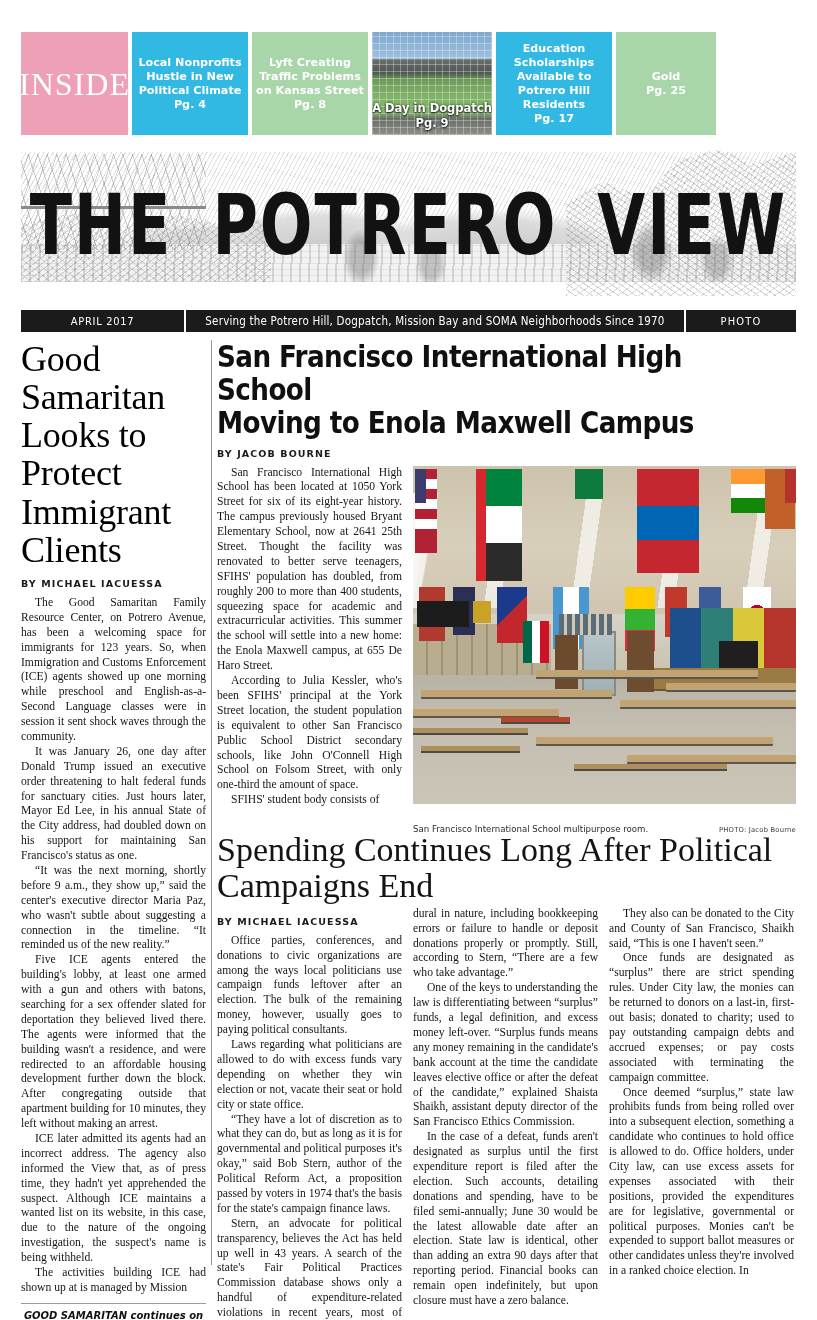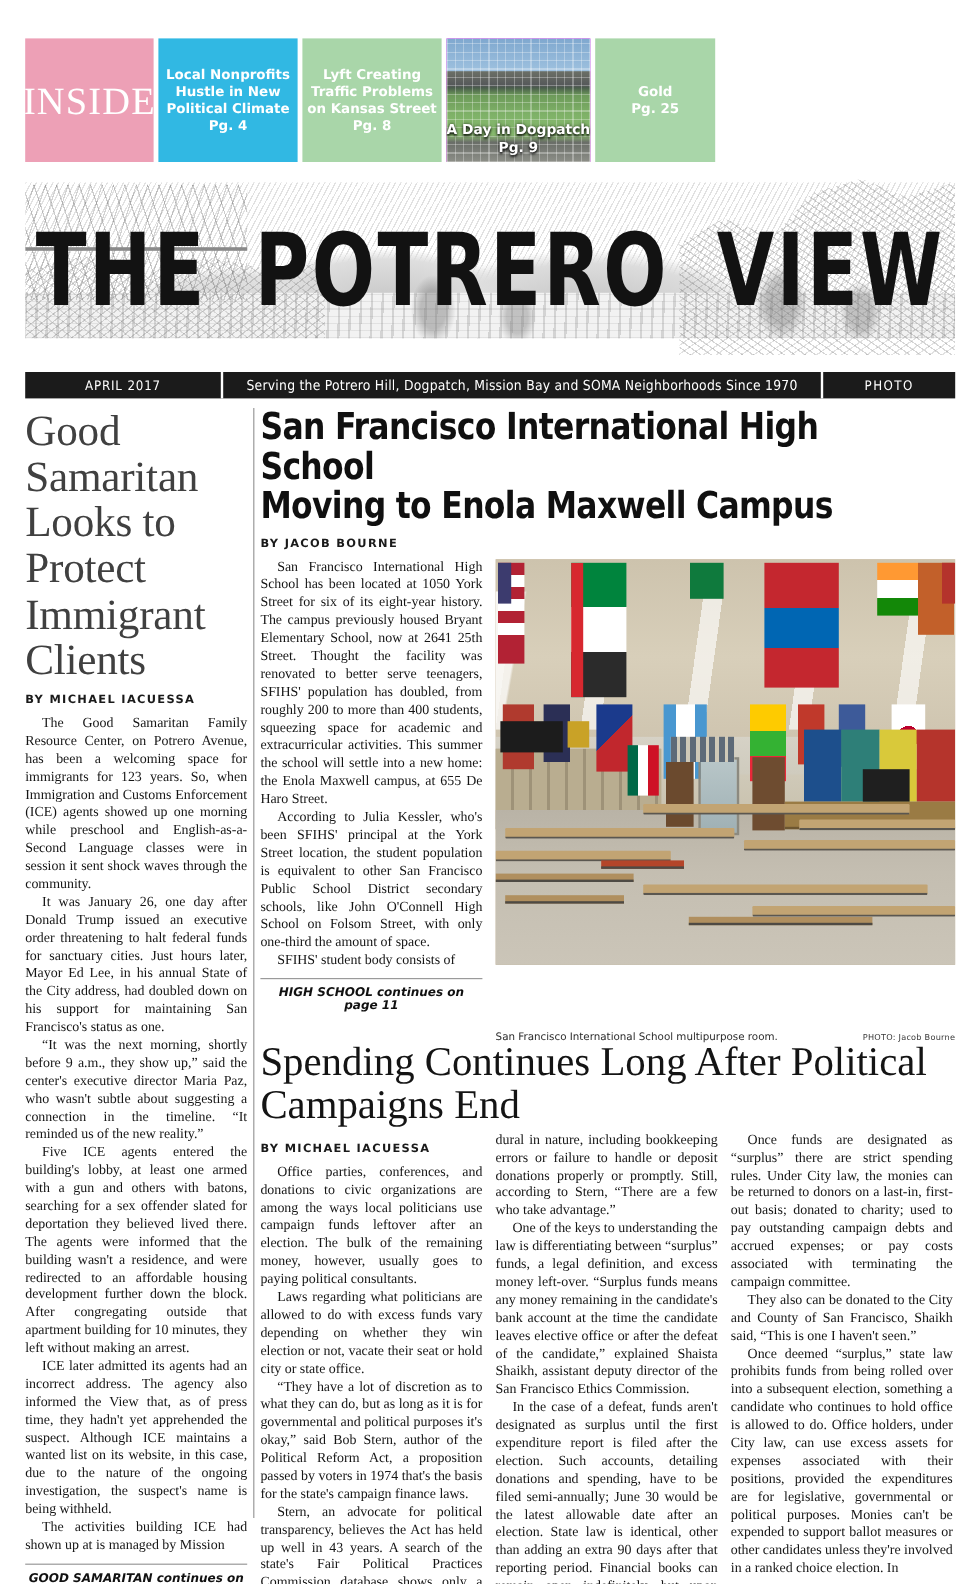--- a/index.html
+++ b/index.html
@@ -172,21 +172,21 @@
 
   
   .col-left {
     position: absolute; left: 0; top: 0; width: 185px;
   }
 
   h1.hl-serif {
     font-family: "Liberation Serif", serif;
     font-weight: normal;
     margin: 0;
-    color: #404040;
+    color: #000000;
     letter-spacing: -0.2px;
   }
   .gs-head { font-size: 36px; line-height: 1.06; margin-top: -6px; }
   .byline {
     font-family: "DejaVu Sans", sans-serif;
     font-weight: bold;
     font-size: 9.5px;
     letter-spacing: 1.1px;
     margin: 9px 0 7px 0;
     color: #1a1a1a;
@@ -333,20 +333,26 @@
     </div>
 
     <div class="inside-box inside-photo" style="background: #d946ef; width: 120px;">
       <span class="ballpark"></span>
       <div class="cap">
         <span class="blabel">A Day in Dogpatch</span>
         <span class="blabel">Pg. 9</span>
       </div>
     </div>
 
+    <div class="inside-box" style="background: rgb(49, 184, 227); width: 116px;">
+      <div>
+        <span class="blabel">Education Scholarships Available to Potrero Hill Residents</span>
+        <span class="blabel">Pg. 17</span>
+      </div>
+    </div>
 
     <div class="inside-box" style="background: rgb(169, 214, 169); width: 100px;">
       <div>
         <span class="blabel">Gold</span>
         <span class="blabel">Pg. 25</span>
       </div>
     </div>
   </div>
 
   <div class="masthead">
@@ -393,21 +399,20 @@
           <span>San Francisco International High School</span><br>
           <span>Moving to Enola Maxwell Campus</span>
         </h1>
         <div class="byline">BY JACOB BOURNE</div>
 
         <div class="hs-wrap">
           <div class="hs-text">
             <p class="body first">San Francisco International High School has been located at 1050 York Street for six of its eight-year history. The campus previously housed Bryant Elementary School, now at 2641 25th Street.  Thought the facility was renovated to better serve teenagers, SFIHS' population has doubled, from roughly 200 to more than 400 students, squeezing space for academic and extracurricular activities.  This summer the school will settle into a new home: the Enola Maxwell campus, at 655 De Haro Street.</p>
             <p class="body">According to Julia Kessler, who's been SFIHS' principal at the York Street location, the student population is equivalent to other San Francisco Public School District secondary schools, like John O'Connell High School on Folsom Street, with only one-third the amount of space.</p>
             <p class="body">SFIHS' student body consists of</p>
-            <div class="jump">HIGH SCHOOL continues on page 11</div>
           </div>
 
           <div class="photo">
             <div class="ceiling"></div>
             <div class="lights"></div>
             <div class="wall"></div>
             <div class="lockers"></div>
             <div class="floor"></div>
 
             <div class="flagrow">
@@ -481,22 +486,22 @@
             <p class="body">Laws regarding what politicians are allowed to do with excess funds vary depending on whether they win election or not, vacate their seat or hold city or state office.</p>
             <p class="body">“They have a lot of discretion as to what they can do, but as long as it is for governmental and political purposes it's okay,” said Bob Stern, author of the Political Reform Act, a proposition passed by voters in 1974 that's the basis for the state's campaign finance laws.</p>
             <p class="body">Stern, an advocate for political transparency, believes the Act has held up well in 43 years. A search of the state's Fair Political Practices Commission database shows only a handful of expenditure-related violations in recent years, most of which are proce-</p>
           </div>
           <div class="spend-col">
             <p class="body" style="text-indent:0;">dural in nature, including bookkeeping errors or failure to handle or deposit donations properly or promptly.  Still, according to Stern, “There are a few who take advantage.”</p>
             <p class="body">One of the keys to understanding the law is differentiating between “surplus” funds, a legal definition, and excess money left-over. “Surplus funds means any money remaining in the candidate's bank account at the time the candidate leaves elective office or after the defeat of the candidate,” explained Shaista Shaikh, assistant deputy director of the San Francisco Ethics Commission.</p>
             <p class="body">In the case of a defeat, funds aren't designated as surplus until the first expenditure report is filed after the election. Such accounts, detailing donations and spending, have to be filed semi-annually; June 30 would be the latest allowable date after an election. State law is identical, other than adding an extra 90 days after that reporting period. Financial books can remain open indefinitely, but upon closure must have a zero balance.</p>
           </div>
           <div class="spend-col">
+            <p class="body">They also can be donated to the City and County of San Francisco, Shaikh said, “This is one I haven't seen.”</p>
             <p class="body">Once funds are designated as “surplus” there are strict spending rules. Under City law, the monies can be returned to donors on a last-in, first-out basis; donated to charity; used to pay outstanding campaign debts and accrued expenses; or pay costs associated with terminating the campaign committee.</p>
-            <p class="body">They also can be donated to the City and County of San Francisco, Shaikh said, “This is one I haven't seen.”</p>
             <p class="body">Once deemed “surplus,” state law prohibits funds from being rolled over into a subsequent election, something a candidate who continues to hold office is allowed to do. Office holders, under City law, can use excess assets for expenses associated with their positions, provided the expenditures are for legislative, governmental or political purposes. Monies can't be expended to support ballot measures or other candidates unless they're involved in a ranked choice election. In</p>
 
           </div>
         </div>
       </div>
     </div>
   </div>
 </div>
 
 </body></html>

